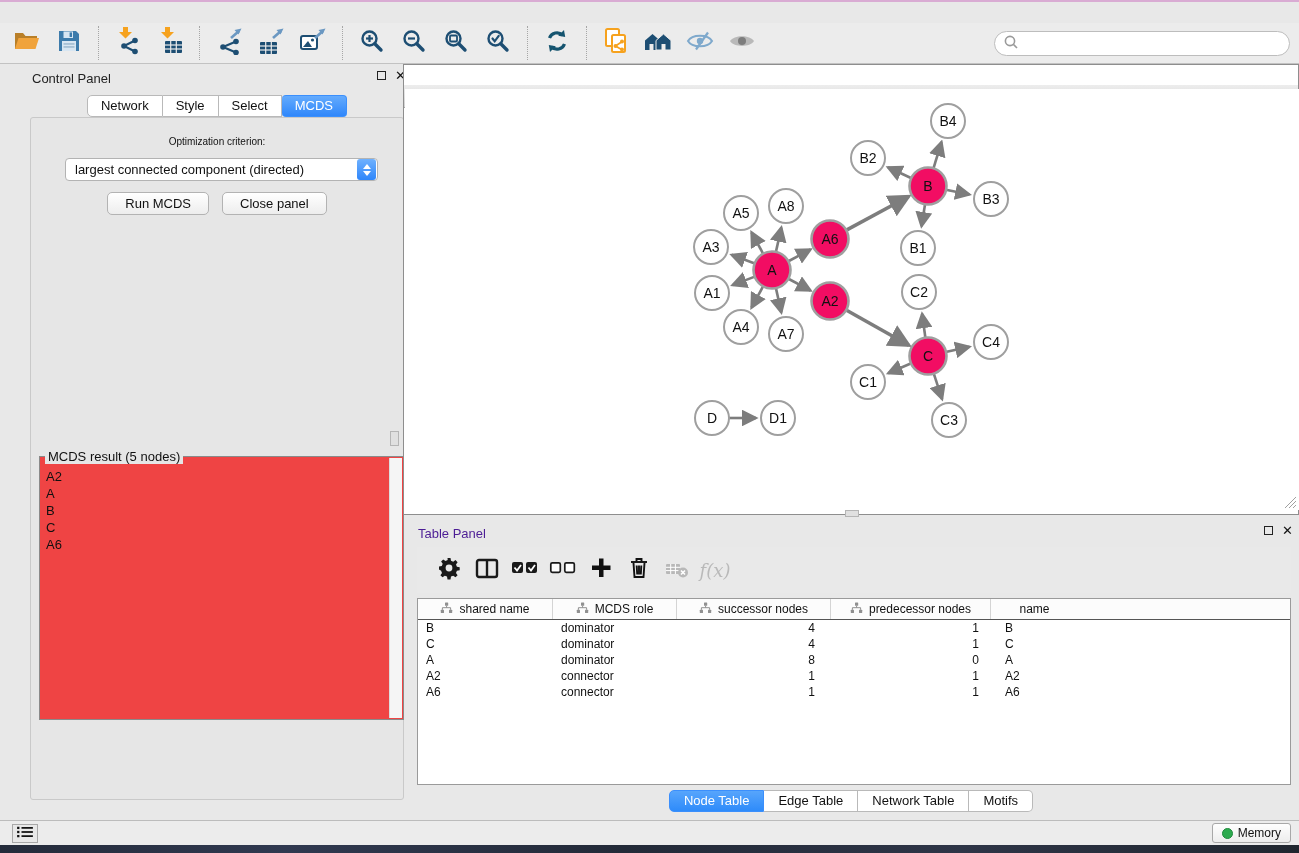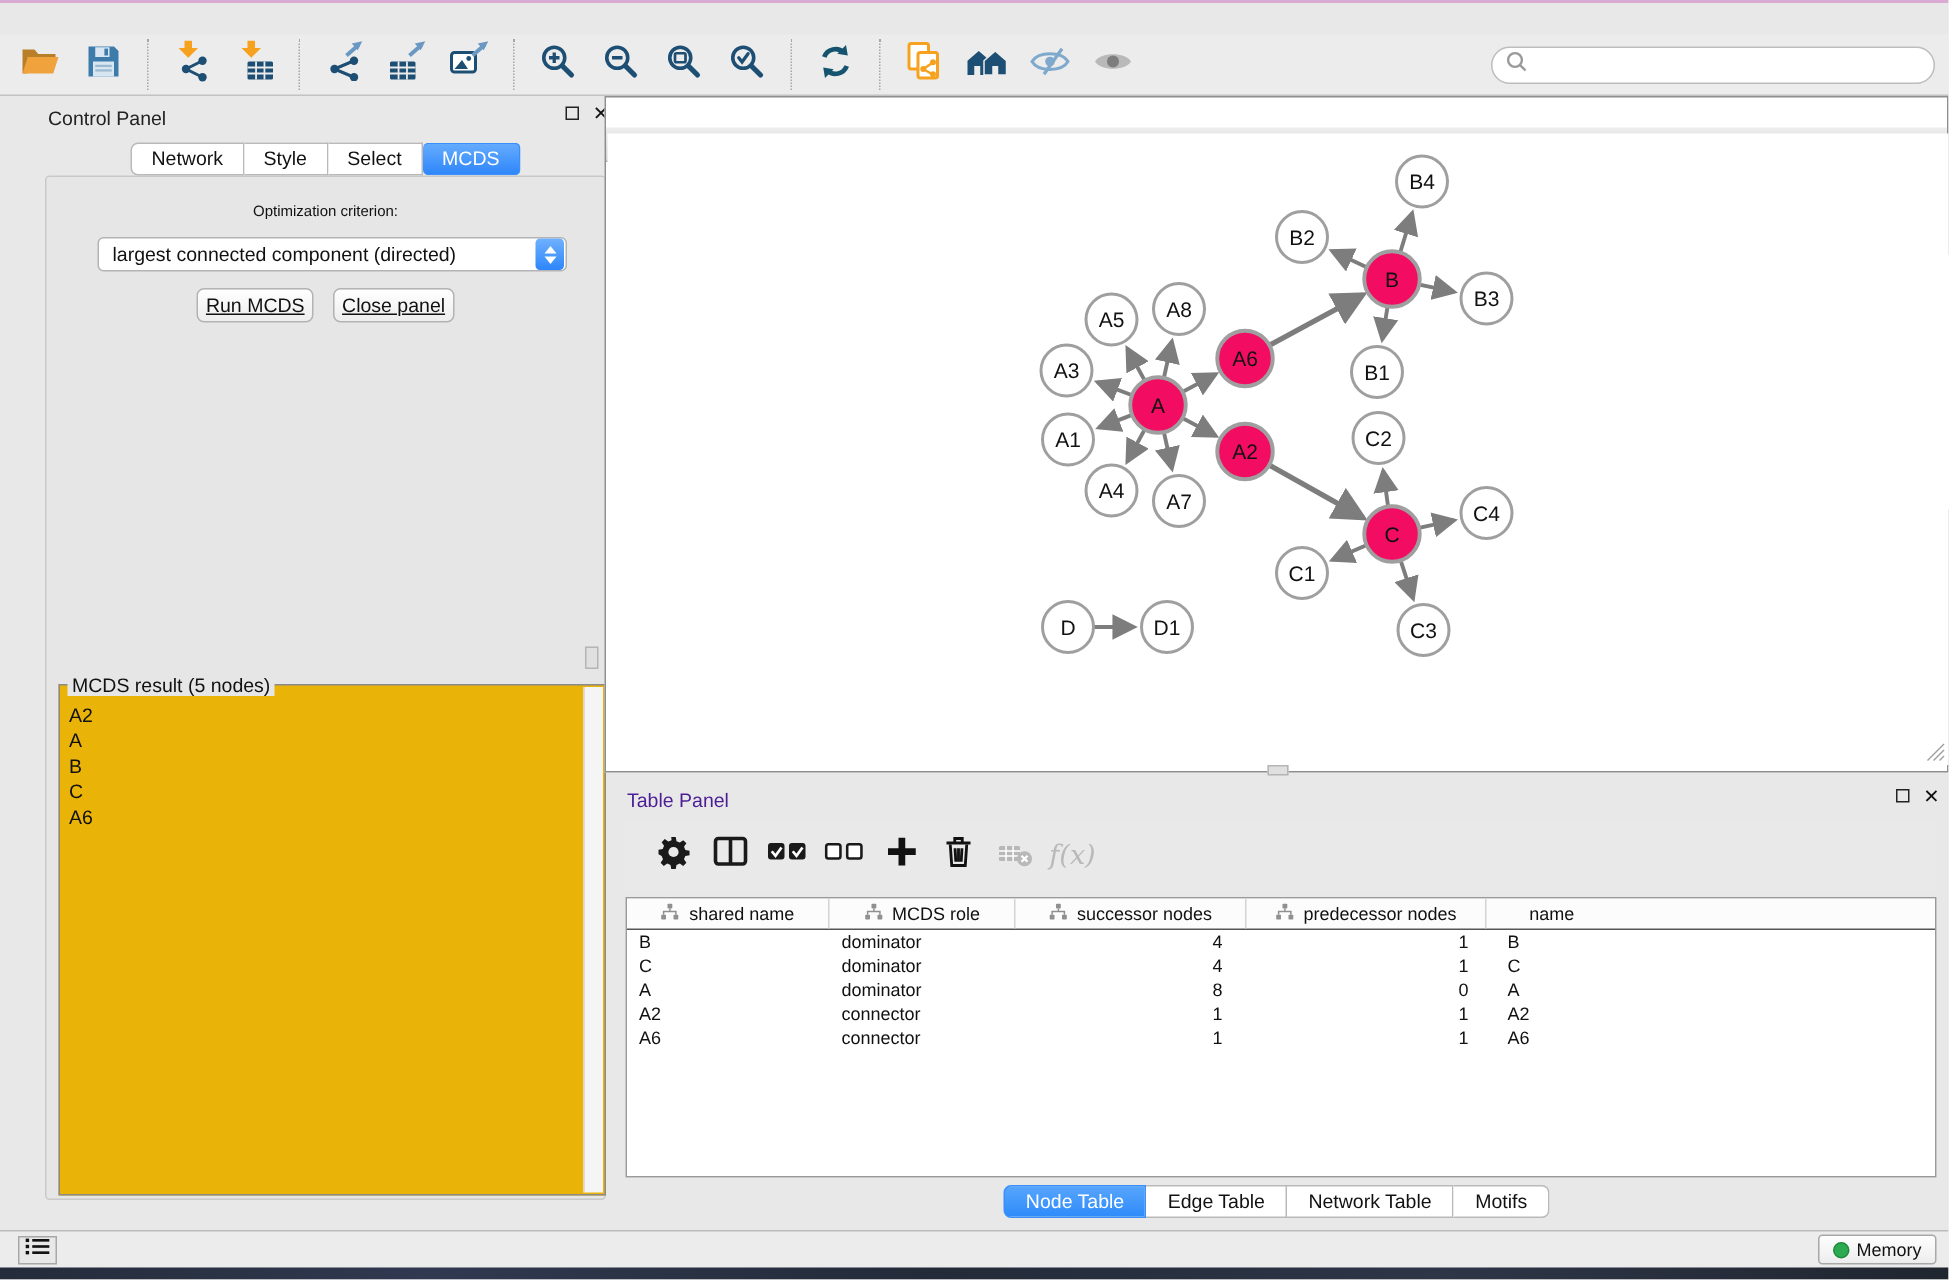--- a/index.html
+++ b/index.html
@@ -28,22 +28,22 @@
 .cp-tab:last-child { border-radius:0 5px 5px 0; }
 .cp-tab.active { background:linear-gradient(#64abfd,#2f87fb); color:#fff; border-color:#3b8ffc; border-radius:4px; }
 .cp-body { position:absolute; left:8px; top:53px; width:374px; height:683px; background:#e6e6e6; border:1px solid #c9c9c9; border-radius:3px; }
 .opt-label { position:absolute; left:0; top:18px; width:100%; text-align:center; font-size:10px; color:#111; }
 .criterion { position:absolute; left:34px; top:40px; width:313px; height:23px; background:#fff; border:1px solid #b3b3b3; border-radius:4px; display:flex; align-items:center;gap:39px; }
 .criterion-text { flex:1; font-size:13px; padding-left:9px; color:#111; white-space:nowrap; overflow:hidden; }
 .stepper { width:19px; height:21px; margin-right:1px; background:linear-gradient(#6fb1fe,#2e86fb); border-radius:3px; display:flex; flex-direction:column; align-items:center; justify-content:center; gap:2px; }
 .stepper .up { width:0; height:0; border-left:4px solid transparent; border-right:4px solid transparent; border-bottom:5px solid #fff; }
 .stepper .down { width:0; height:0; border-left:4px solid transparent; border-right:4px solid transparent; border-top:5px solid #fff; }
 .cp-buttons { position:absolute; left:0; top:74px; width:100%; display:flex; justify-content:center; gap:13px; }
-.aqua-btn { height:23px; padding:0 5px; background:linear-gradient(#ffffff,#ededed); border:1px solid #b3b3b3; border-radius:5px; font-size:13px; color:#111; font-family:inherit;text-decoration:underline; }
-.result-box { position:absolute; left:8px; top:338px; width:365px; height:341px; border:1px solid #8a8a8a; background:#eab308; }
+.aqua-btn { height:23px; padding:0 17px; background:linear-gradient(#ffffff,#ededed); border:1px solid #b3b3b3; border-radius:5px; font-size:13px; color:#111; font-family:inherit; }
+.result-box { position:absolute; left:8px; top:338px; width:365px; height:264px; border:1px solid #8a8a8a; background:#ef4444; }
 .result-legend { position:absolute; top:-8px; left:5px; background:#e6e6e6; padding:0 3px; font-size:13px; color:#111; }
 .result-list { position:absolute; left:1px; top:11px; right:15px; bottom:1px; overflow:hidden; }
 .result-item { font-size:13px; color:#111; padding:1px 0 1px 5px; line-height:15px; }
 .result-scroll { position:absolute; right:1px; top:1px; bottom:1px; width:13px; background:#f5f5f5; border-left:1px solid #dcdcdc; }
 
 .net-win { position:absolute; left:403px; top:64px; width:896px; height:451px; border:1px solid #8e8e8e; background:#fff; }
 .net-title { position:absolute; left:0; top:0; width:100%; height:23px; background:linear-gradient(#ededed,#d2d2d2); border-bottom:1px solid #a8a8a8;margin-top:20px; }
 .net-title .traffic { left:12px; top:5px; gap:7px; }
 .net-title .tl { width:12px; height:12px; }
 .net-title-text { text-align:center; font-size:13px; color:#333; line-height:23px; }

